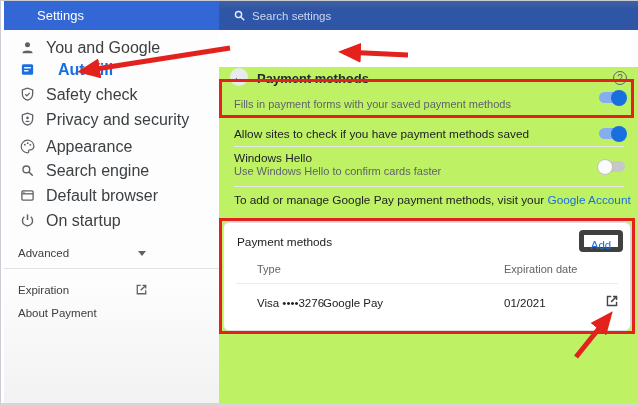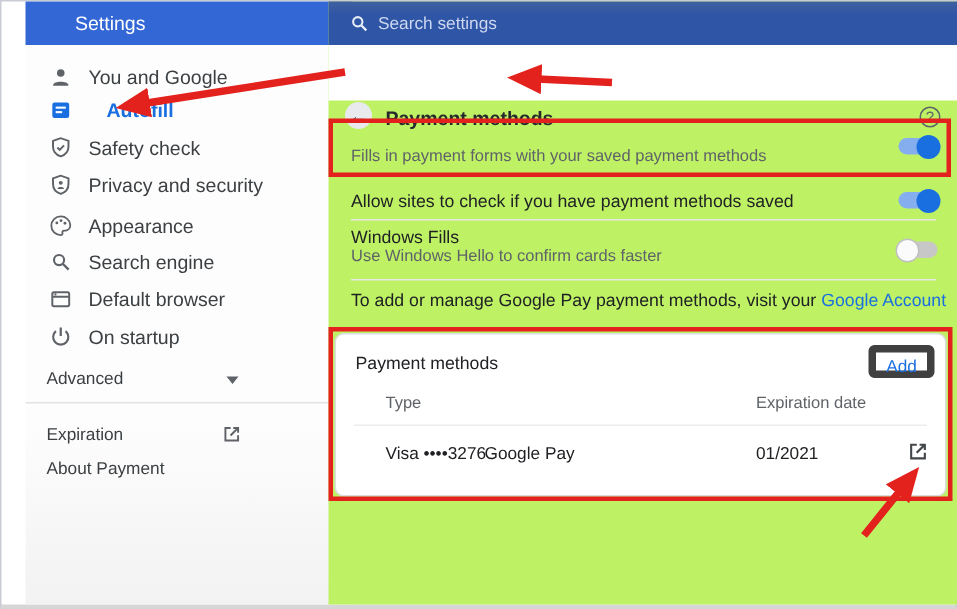--- a/index.html
+++ b/index.html
@@ -2,26 +2,26 @@
 <html><head>
 <meta charset="utf-8">
 <style>
   html,body{margin:0;padding:0;}
   body{width:638px;height:406px;position:relative;font-family:"Liberation Sans",sans-serif;
        background:#fff;overflow:hidden;}
   .screen{position:absolute;inset:0;border:1px solid #c9ccd3;border-bottom:3px solid #d6d6d6;
           box-sizing:border-box;background:#fff;}
 
   
-  .sidebar{position:absolute;left:16px;top:0;width:218px;height:100%;
+  .sidebar{position:absolute;left:3px;top:0;width:218px;height:100%;
            background:linear-gradient(#fdfdfd 70%,#f2f2f2);}
   .sb-header{position:absolute;left:0;top:0;width:218px;height:29px;background:#3467d6;
              color:#fff;font-size:13px;line-height:29px;padding-left:33px;box-sizing:border-box;}
-  .sb-item{position:absolute;left:0;width:218px;height:24px;display:flex;align-items:center;
-           font-size:13px;color:#3c4043;cursor:pointer;}
+  .sb-item{position:absolute;left:0;width:218px;height:24px;display:flex;align-items:flex-start;
+           font-size:16px;color:#3c4043;cursor:pointer;}
   .sb-item .ic{width:16px;height:16px;margin-left:15px;margin-right:11px;display:flex;
                align-items:center;justify-content:center;color:#5f6368;}
   .sb-item.sel{color:#1a6fe0;font-weight:bold;gap:12px;}
   .sb-item.sel .ic{color:#1a6fe0;}
   .sb-plain{position:absolute;left:14px;font-size:11.5px;color:#3c4043;cursor:pointer;}
   .caret{position:absolute;left:134px;top:250px;width:0;height:0;border-left:4px solid transparent;
          border-right:4px solid transparent;border-top:5px solid #5f6368;cursor:pointer;}
   .sb-divider{position:absolute;left:0;top:267px;width:218px;height:1px;background:#e2e2e2;}
   .ext-ic{position:absolute;left:131px;top:282px;width:13px;height:13px;color:#5f6368;cursor:pointer;}
 
@@ -201,21 +201,21 @@
     <div class="toggle on" style="right:14px;top:91px">
         <div class="knob"></div>
       </div>
 
     <div class="row-title" style="left:15px;top:126px">Allow sites to check if you have payment methods saved</div>
     <div class="toggle on" style="right:14px;top:127px">
         <div class="knob"></div>
       </div>
     <div class="separator" style="top:145px"></div>
 
-    <div class="row-title" style="left:15px;top:150px">Windows Fills</div>
+    <div class="row-title" style="left:15px;top:150px">Windows Hello</div>
     <div class="row-sub" style="left:15px;top:164px">Use Windows Hello to confirm cards faster</div>
     <div class="toggle off" style="right:14px;top:160px">
         <div class="knob"></div>
       </div>
     <div class="separator" style="top:185px"></div>
 
     <div class="note"><span>To add or manage Google Pay payment methods, visit your </span><a>Google Account</a></div>
 
     <div class="card">
       <div class="card-title">Payment methods</div>

